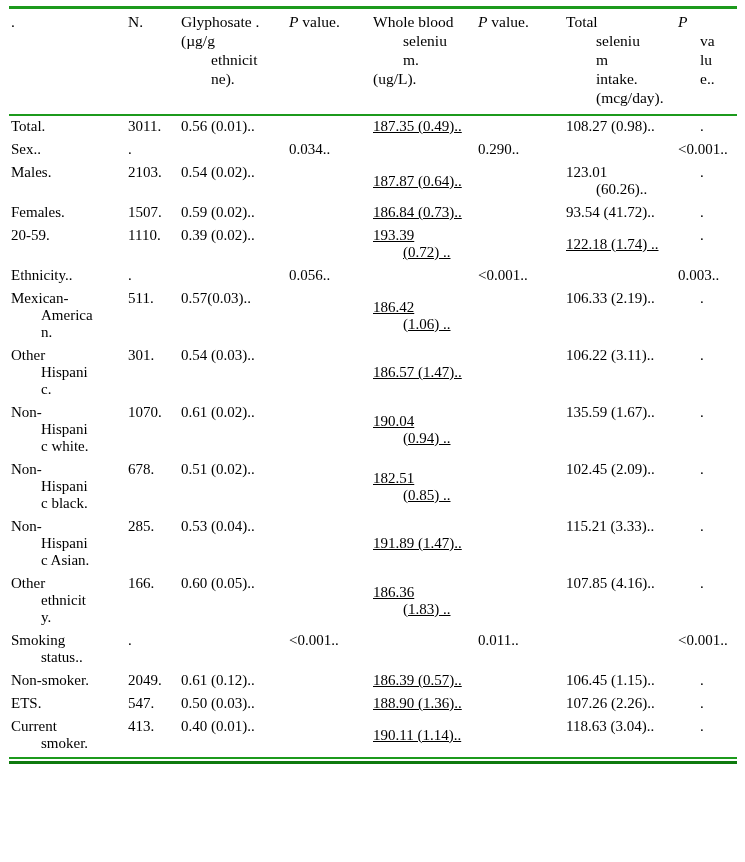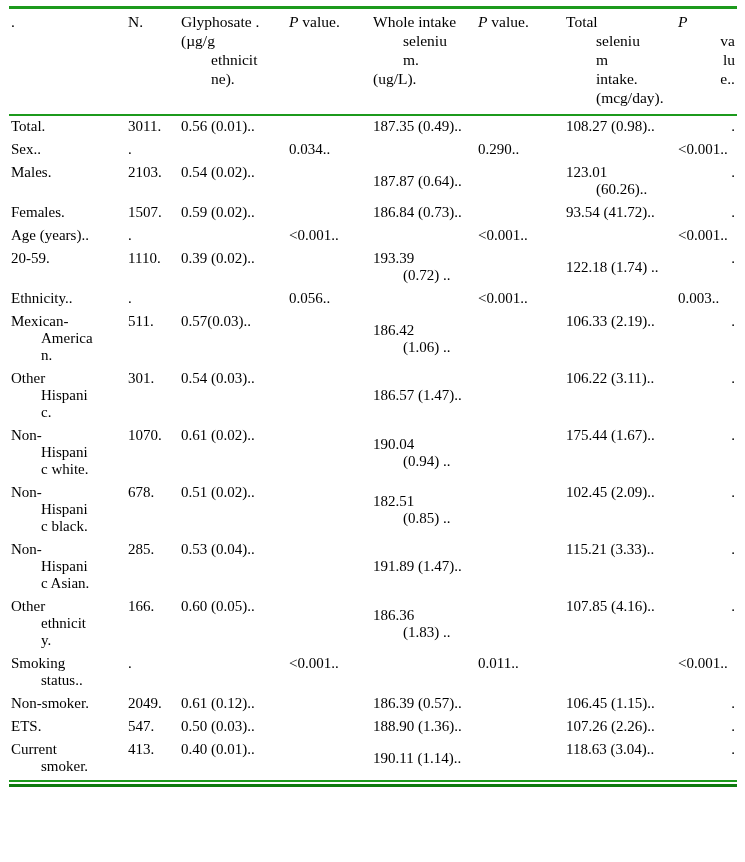--- a/index.html
+++ b/index.html
@@ -30,24 +30,24 @@
     line-height:19px;
     padding:3px 2px 7px 2px;
     border-bottom:2px solid var(--green);
   }
   tbody td{
     vertical-align:top;
     font-size:15px;
     line-height:17px;
     padding:2px 2px 4px 2px;
   }
-  td.mid{vertical-align:middle;}
+  td.mid{vertical-align:middle;text-decoration:underline;}
   .ln{white-space:nowrap;}
   .ln.ind{padding-left:30px;}
-  td.c8 .ln.ind{padding-left:22px;text-align:right;}
+  td.c8 .ln.ind{padding-left:22px;}
   td.c4 i, td.c6 i, td.c8 i{font-style:italic;}
   
   col.c1{width:117px;} col.c2{width:53px;} col.c3{width:108px;} col.c4{width:84px;}
   col.c5{width:105px;} col.c6{width:88px;} col.c7{width:112px;} col.c8{width:61px;}
   
   .dbl{width:728px;margin-top:1px;}
   .dbl .l1{height:2px;background:var(--green);}
   .dbl .gap{height:2px;background:var(--paper);}
   .dbl .l2{height:3px;background:var(--green-dark);}
 </style>
@@ -77,21 +77,21 @@
           <td class="c3">
             <div class="ln">Glyphosate .</div>
             <div class="ln">(µg/g</div>
             <div class="ln ind">ethnicit</div>
             <div class="ln ind">ne).</div>
           </td>
           <td class="c4">
             <div class="ln"><i>P</i> value.</div>
           </td>
           <td class="c5">
-            <div class="ln">Whole intake</div>
+            <div class="ln">Whole blood</div>
             <div class="ln ind">seleniu</div>
             <div class="ln ind">m.</div>
             <div class="ln">(ug/L).</div>
           </td>
           <td class="c6">
             <div class="ln"><i>P</i> value.</div>
           </td>
           <td class="c7">
             <div class="ln">Total</div>
             <div class="ln ind">seleniu</div>
@@ -190,78 +190,58 @@
           <td class="c6"></td>
           <td class="c7">
             <div class="ln">93.54 (41.72)..</div>
           </td>
           <td class="c8">
             <div class="ln ind">.</div>
           </td>
         </tr>
         <tr>
           <td class="c1">
-            <div class="ln">Age (years)..</div>
+            <div class="ln">20-59.</div>
+          </td>
+          <td class="c2">
+            <div class="ln">1110.</div>
+          </td>
+          <td class="c3">
+            <div class="ln">0.39 (0.02)..</div>
+          </td>
+          <td class="c4"></td>
+          <td class="c5 mid">
+            <div class="ln">193.39</div>
+            <div class="ln ind">(0.72) ..</div>
+          </td>
+          <td class="c6"></td>
+          <td class="c7 mid">
+            <div class="ln">122.18 (1.74) ..</div>
+          </td>
+          <td class="c8">
+            <div class="ln ind">.</div>
+          </td>
+        </tr>
+        <tr>
+          <td class="c1">
+            <div class="ln">Ethnicity..</div>
           </td>
           <td class="c2">
             <div class="ln">.</div>
           </td>
           <td class="c3"></td>
           <td class="c4">
-            <div class="ln">&lt;0.001..</div>
+            <div class="ln">0.056..</div>
           </td>
           <td class="c5 mid"></td>
           <td class="c6">
             <div class="ln">&lt;0.001..</div>
           </td>
           <td class="c7"></td>
           <td class="c8">
-            <div class="ln">&lt;0.001..</div>
-          </td>
-        </tr>
-        <tr>
-          <td class="c1">
-            <div class="ln">20-59.</div>
-          </td>
-          <td class="c2">
-            <div class="ln">1110.</div>
-          </td>
-          <td class="c3">
-            <div class="ln">0.39 (0.02)..</div>
-          </td>
-          <td class="c4"></td>
-          <td class="c5 mid">
-            <div class="ln">193.39</div>
-            <div class="ln ind">(0.72) ..</div>
-          </td>
-          <td class="c6"></td>
-          <td class="c7 mid">
-            <div class="ln">122.18 (1.74) ..</div>
-          </td>
-          <td class="c8">
-            <div class="ln ind">.</div>
-          </td>
-        </tr>
-        <tr>
-          <td class="c1">
-            <div class="ln">Ethnicity..</div>
-          </td>
-          <td class="c2">
-            <div class="ln">.</div>
-          </td>
-          <td class="c3"></td>
-          <td class="c4">
-            <div class="ln">0.056..</div>
-          </td>
-          <td class="c5 mid"></td>
-          <td class="c6">
-            <div class="ln">&lt;0.001..</div>
-          </td>
-          <td class="c7"></td>
-          <td class="c8">
             <div class="ln">0.003..</div>
           </td>
         </tr>
         <tr>
           <td class="c1">
             <div class="ln">Mexican-</div>
             <div class="ln ind">America</div>
             <div class="ln ind">n.</div>
           </td>
           <td class="c2">
@@ -319,21 +299,21 @@
           <td class="c3">
             <div class="ln">0.61 (0.02)..</div>
           </td>
           <td class="c4"></td>
           <td class="c5 mid">
             <div class="ln">190.04</div>
             <div class="ln ind">(0.94) ..</div>
           </td>
           <td class="c6"></td>
           <td class="c7">
-            <div class="ln">175.44 (1.67)..</div>
+            <div class="ln">135.59 (1.67)..</div>
           </td>
           <td class="c8">
             <div class="ln ind">.</div>
           </td>
         </tr>
         <tr>
           <td class="c1">
             <div class="ln">Non-</div>
             <div class="ln ind">Hispani</div>
             <div class="ln ind">c black.</div>

